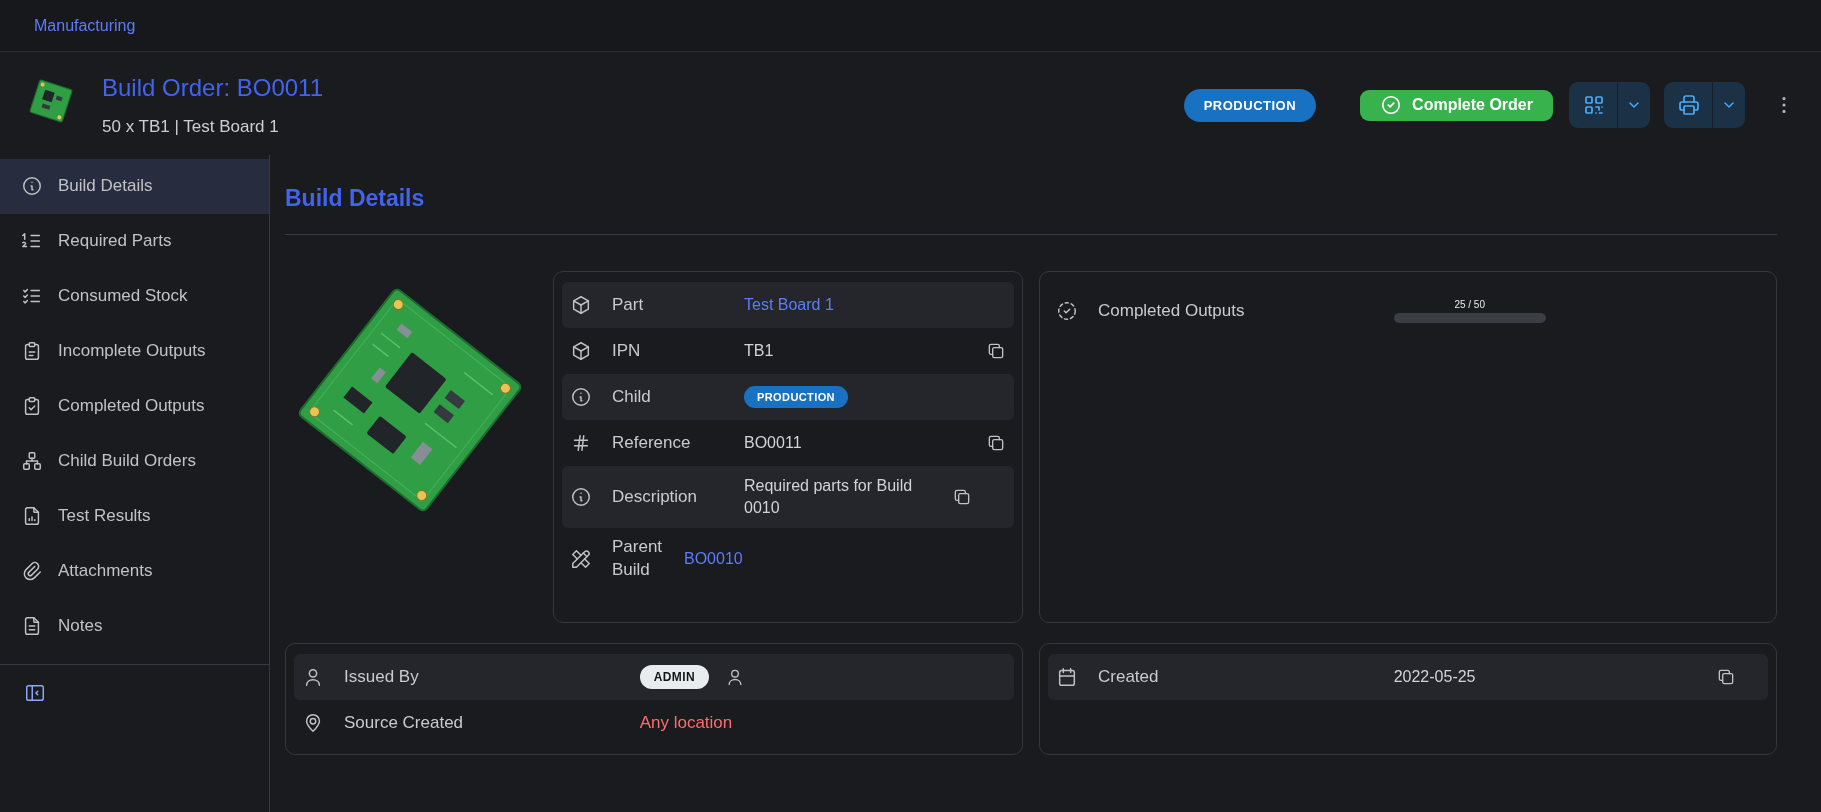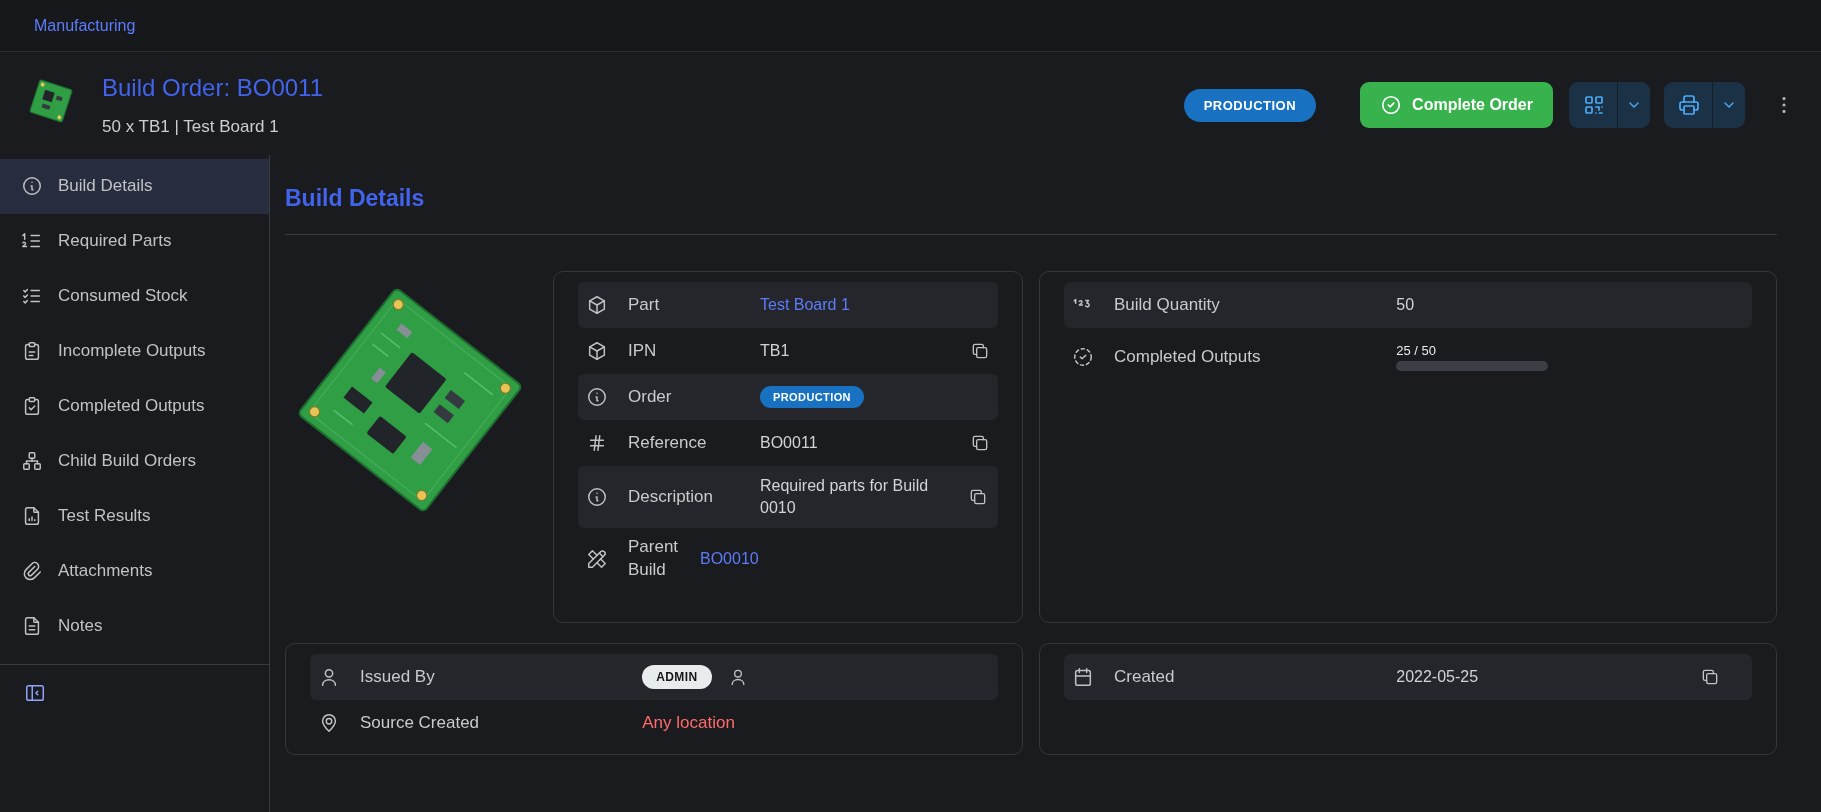--- a/index.html
+++ b/index.html
@@ -19,21 +19,21 @@
   .breadcrumb-bar{height:52px;flex:none;display:flex;align-items:center;padding:0 34px;background:#17181b;border-bottom:1px solid #2c2e33;}
   .breadcrumb-link{color:var(--link-blue);font-size:16px;cursor:pointer;text-decoration:none;}
 
   
   .page-header{flex:none;display:flex;align-items:flex-start;padding:22px 26px 18px 24px;}
   .thumb{width:54px;height:54px;margin-right:24px;border-radius:4px;overflow:hidden;flex:none;}
   .page-title{color:var(--accent-blue);font-size:24px;font-weight:normal;line-height:1.2;}
   .subtitle{margin-top:14px;font-size:17px;color:#cdced1;}
   .header-actions{margin-left:auto;display:flex;align-items:center;padding-top:8px;}
   .status-badge{background:var(--badge-blue);color:#fff;font-size:13px;font-weight:bold;letter-spacing:.5px;padding:9px 20px;border-radius:20px;margin-right:44px;}
-  .btn-complete{display:flex;align-items:center;gap:10px;background:var(--green);color:#fff;font-size:16px;font-weight:bold;height:46px;padding:0 20px;border:none;border-radius:9px;cursor:pointer;margin-right:16px;}
+  .btn-complete{display:flex;align-items:center;gap:10px;background:var(--green);color:#fff;font-size:16px;font-weight:bold;height:31px;padding:0 20px;border:none;border-radius:9px;cursor:pointer;margin-right:16px;}
   .split-btn{display:flex;align-items:stretch;height:46px;border-radius:9px;background:rgba(34,139,230,.20);color:#4dabf7;overflow:hidden;margin-right:14px;cursor:pointer;}
   .split-btn .main-part{display:flex;align-items:center;padding:0 11px 0 13px;}
   .split-btn .sep{width:1px;background:rgba(20,21,23,.65);}
   .split-btn .chev-part{display:flex;align-items:center;padding:0 8px;}
   .dots-btn{color:#adb5bd;margin-left:14px;display:flex;align-items:center;cursor:pointer;background:none;border:none;}
 
   
   .app-body{display:flex;flex:1;min-height:0;}
   .sidebar{width:270px;flex:none;border-right:1px solid #373a40;padding-top:4px;display:flex;flex-direction:column;}
   .side-item{display:flex;align-items:center;gap:15px;height:55px;padding:0 14px 0 21px;font-size:17px;color:#c1c2c5;cursor:pointer;}
@@ -43,39 +43,39 @@
   .collapse-item{display:flex;align-items:center;height:48px;padding-left:24px;color:#91a7ff;cursor:pointer;}
 
   
   .main{flex:1;min-width:0;padding:30px 44px 0 15px;}
   .main-heading{color:var(--accent-blue);font-size:23px;font-weight:bold;}
   .heading-divider{height:1px;background:#373a40;margin:22px 0 36px;}
   .content-grid{display:grid;grid-template-columns:1fr 1fr;column-gap:16px;row-gap:20px;}
   .cell-top-left{display:flex;gap:18px;}
   .image-wrap{width:250px;flex:none;display:flex;justify-content:center;align-items:flex-start;padding-top:4px;}
 
-  .panel{border:1px solid #34373c;border-radius:10px;padding:10px 24px;background:#1a1b1e;}
+  .panel{border:1px solid #34373c;border-radius:10px;padding:10px 8px;background:#1a1b1e;}
   .panel.tall{height:352px;}
   .panel.short{height:112px;}
   .panel.details{flex:1;min-width:0;}
 
   .row{display:flex;align-items:center;min-height:46px;padding:2px 8px;border-radius:6px;}
   .row.striped{background:#25262b;}
   .row .ricon{width:42px;flex:none;display:flex;color:#c1c2c5;}
   .details .rlabel{width:132px;flex:none;font-size:17px;color:#c9cacd;}
   .row-parent .rlabel{max-width:72px;line-height:1.35;}
   .rvalue{flex:1;font-size:16px;color:#d2d3d6;}
   .rvalue.link{color:var(--link-blue);cursor:pointer;}
   .rvalue.wrap2{max-width:192px;overflow-wrap:anywhere;line-height:1.35;}
   .copy-btn{width:36px;flex:none;display:flex;justify-content:flex-end;color:#c1c2c5;background:none;border:none;cursor:pointer;}
   .mini-badge{background:var(--badge-blue);color:#fff;font-size:11px;font-weight:bold;letter-spacing:.4px;padding:5px 13px;border-radius:13px;display:inline-block;}
 
   .wide .rlabel{flex:0 0 42%;font-size:17px;color:#c9cacd;}
   .progress-wrap{width:152px;display:flex;flex-direction:column;gap:3px;}
-  .progress-text{font-size:13px;color:#e9ecef;text-align:left;}
+  .progress-text{font-size:10px;color:#e9ecef;text-align:center;}
   .progress-bar{height:10px;border-radius:6px;background:#3b3e44;overflow:hidden;}
   .progress-fill{height:100%;background:var(--orange);}
 
   .admin-wrap{display:flex;align-items:center;gap:16px;}
   .admin-badge{background:#e9ecef;color:#141517;font-size:12px;font-weight:bold;letter-spacing:.4px;padding:5px 14px;border-radius:13px;}
   .user-mini{color:#c1c2c5;display:flex;}
   .red-text{color:var(--red);font-size:17px;}
   .created-row .rvalue{flex:0 0 auto;width:40%;}
   .created-row .spacer{flex:1;}
 </style>
@@ -334,21 +334,21 @@
                 </button>
             </div>
             <div class="row striped">
               <span class="ricon">
                   <svg width="22" height="22" viewBox="0 0 24 24" fill="none" stroke="currentColor" stroke-width="1.6" stroke-linecap="round" stroke-linejoin="round">
                     <circle cx="12" cy="12" r="9"></circle>
                     <path d="M12 8h.01"></path>
                     <path d="M11 12h1v4h1"></path>
                   </svg>
                 </span>
-              <span class="rlabel">Order</span>
+              <span class="rlabel">Child</span>
               <span class="rvalue"><span class="mini-badge">PRODUCTION</span></span>
             </div>
             <div class="row">
               <span class="ricon">
                   <svg width="22" height="22" viewBox="0 0 24 24" fill="none" stroke="currentColor" stroke-width="1.6" stroke-linecap="round" stroke-linejoin="round">
                     <path d="M5 9h14"></path>
                     <path d="M5 15h14"></path>
                     <path d="M11 4l-2 16"></path>
                     <path d="M15 4l-2 16"></path>
                   </svg>
@@ -388,31 +388,20 @@
                     <path d="M16 12l5 5-4 4-5-5"></path>
                   </svg>
                 </span>
               <span class="rlabel">Parent Build</span>
               <span class="rvalue link">BO0010</span>
             </div>
           </div>
         </div>
 
         <div class="panel tall wide">
-          <div class="row striped">
-            <span class="ricon">
-                <svg width="22" height="22" viewBox="0 0 24 24" fill="none" stroke="currentColor" stroke-width="1.6" stroke-linecap="round" stroke-linejoin="round">
-                  <path d="M4 10V6L2.5 7.5"></path>
-                  <path d="M8 8c1-1 3-.7 3 .7 0 1.2-1.6 1.8-3 3.3h3.4"></path>
-                  <path d="M15 7h3l-1.8 3H17a2 2 0 1 1-2 3"></path>
-                </svg>
-              </span>
-            <span class="rlabel">Build Quantity</span>
-            <span class="rvalue">50</span>
-          </div>
           <div class="row" style="min-height:58px;">
             <span class="ricon">
                 <svg width="22" height="22" viewBox="0 0 24 24" fill="none" stroke="currentColor" stroke-width="1.6" stroke-linecap="round" stroke-linejoin="round">
                   <circle cx="12" cy="12" r="9" stroke-dasharray="3.5 3.2"></circle>
                   <path d="M9 12l2 2 4-4"></path>
                 </svg>
               </span>
             <span class="rlabel">Completed Outputs</span>
             <span class="rvalue">
               <span class="progress-wrap">

